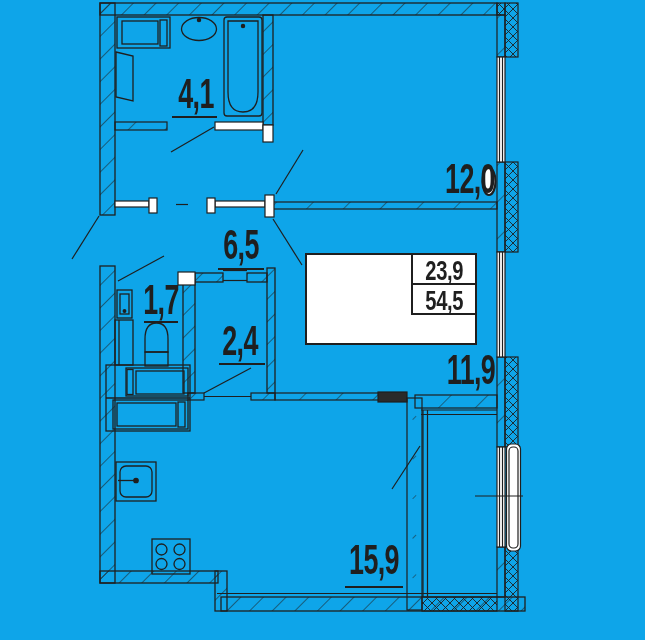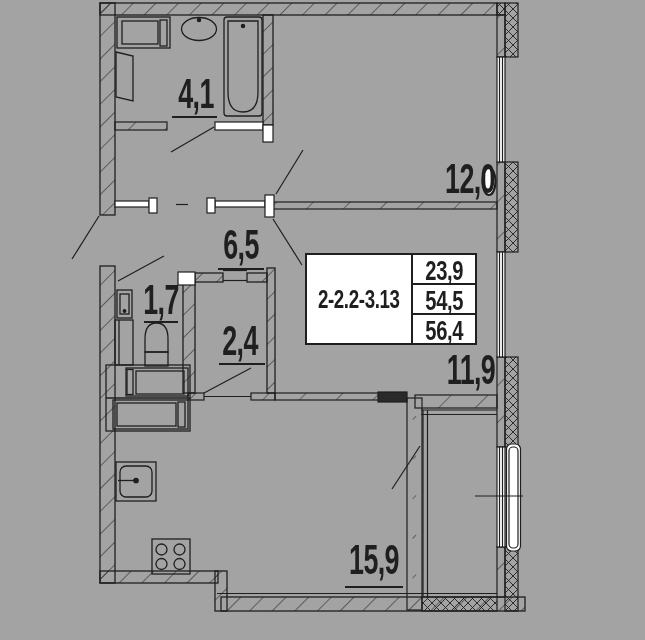--- a/index.html
+++ b/index.html
@@ -1,16 +1,16 @@
 <!DOCTYPE html>
 <html><head>
 <meta charset="utf-8">
 <style>
   html,body{margin:0;padding:0;background:#fff;}
-  #plan{position:relative;width:645px;height:640px;background:#a3a3a3;overflow:hidden;
+  #plan{position:relative;width:645px;height:640px;background:#0ea5e9;overflow:hidden;
         font-family:"Liberation Sans",sans-serif;color:#1f1f1f;}
   #plan svg{position:absolute;left:0;top:0;}
   .area-label{position:absolute;font-weight:600;font-size:42px;letter-spacing:-1px;
         transform:translate(-50%,-50%) scaleX(0.64);white-space:nowrap;}
   .ul{position:absolute;height:2.4px;background:#1f1f1f;}
   #info-box{position:absolute;left:305px;top:253px;width:172px;height:92px;
         border:2px solid #1f1f1f;box-sizing:border-box;display:grid;
         grid-template-columns:104px 64px;grid-template-rows:28px 32px 28px;background:#fff;}
   .ib-code{grid-column:1;grid-row:1/4;display:flex;align-items:center;justify-content:center;
         font-size:26px;font-weight:600;}
@@ -204,27 +204,21 @@
 
 <div class="area-label" style="left:240px;top:341px">2,4</div>
 <div class="ul" style="left:219px;top:363px;width:46px"></div>
 
 <div class="area-label" style="left:471px;top:370px">11,9</div>
 
 <div class="area-label" style="left:374px;top:560px">15,9</div>
 <div class="ul" style="left:345px;top:586px;width:58px"></div>
 
 <div id="info-box">
-  <div class="ib-code">
-    <span class="cond">2-2.2-3.13</span>
-  </div>
   <div class="ib-val">
     <span class="cond">23,9</span>
   </div>
   <div class="ib-val mid">
     <span class="cond">54,5</span>
   </div>
-  <div class="ib-val">
-    <span class="cond">56,4</span>
-  </div>
 </div>
 
 </div>
 
 </body></html>

